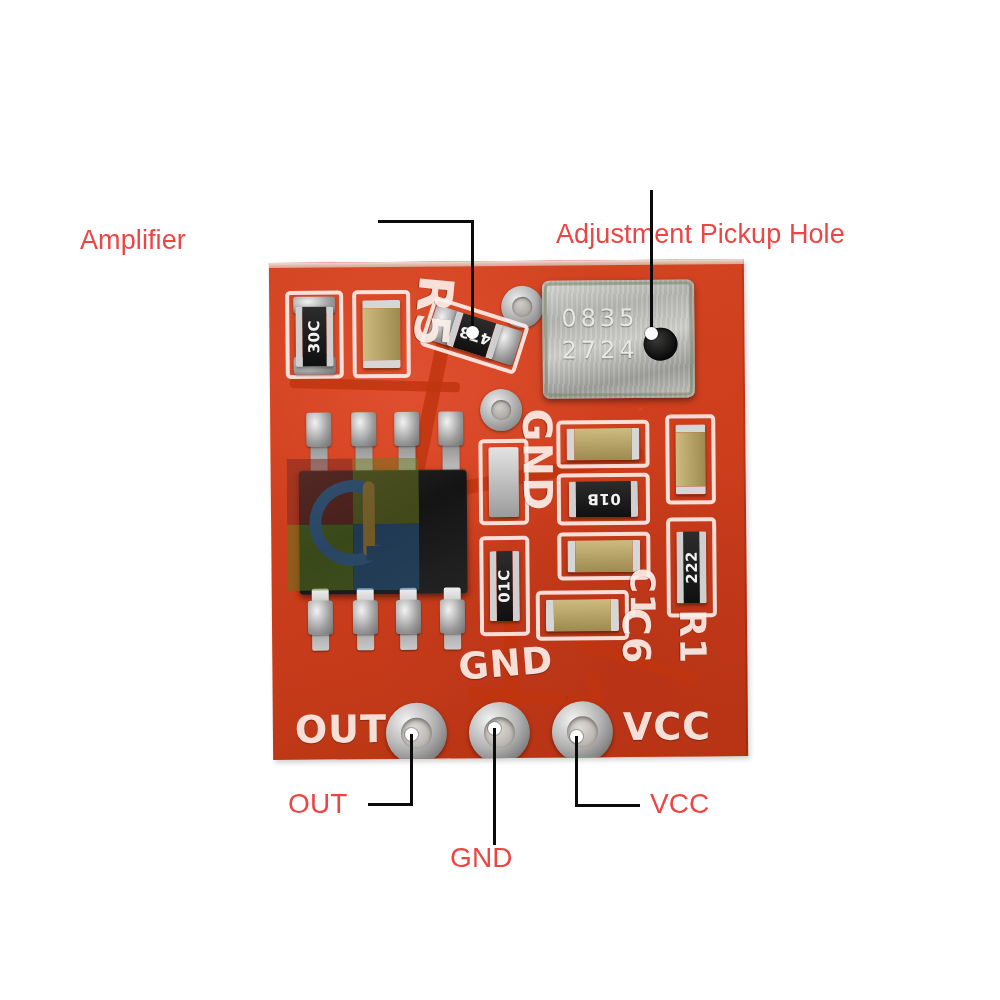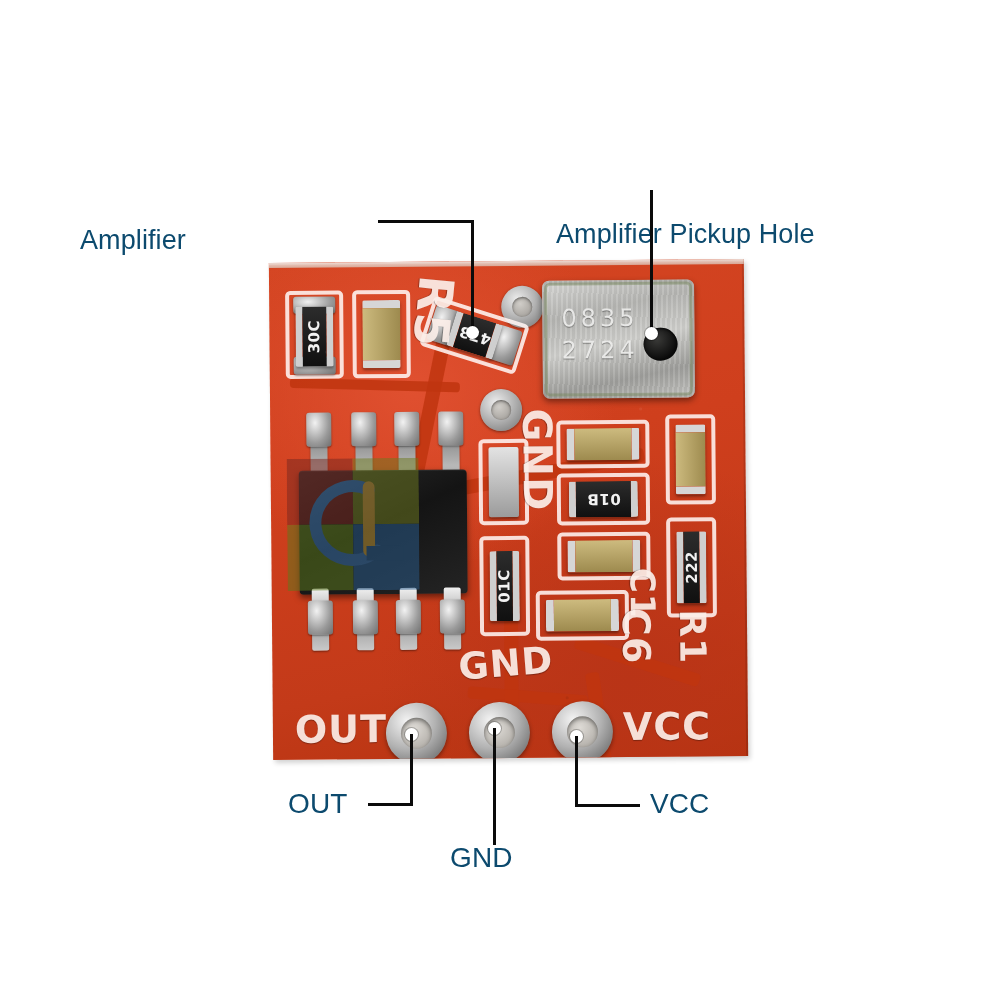--- a/index.html
+++ b/index.html
@@ -9,21 +9,21 @@
     background:#ffffff;
     font-family:"Liberation Sans", sans-serif;
     overflow:hidden;
     position:relative;
   }
   #stage{position:absolute;left:0;top:0;width:1000px;height:1000px;}
 
   
   .callout{
     position:absolute;
-    color:#0c4a6e;
+    color:#ef4444;
     font-size:27px;
     line-height:33px;
     white-space:pre;
     letter-spacing:.1px;
   }
   .callout.big{font-size:27px;}
   .callout.pin{font-size:28px;}
 
   
   .lead{position:absolute;background:#0b0b0b;}
@@ -347,21 +347,21 @@
   </div>
 
   <div class="callout big" style="left:80px;top:158px;">
     <div>Amplifier</div>
   </div>
   <div class="lead h" style="left:378px;top:220px;width:96px;"></div>
   <div class="lead v" style="left:471px;top:220px;height:112px;"></div>
   <div class="dot" style="left:466px;top:326px;"></div>
 
   <div class="callout big" style="left:556px;top:152px;">
-    <div>Amplifier Pickup Hole</div>
+    <div>Adjustment Pickup Hole</div>
   </div>
   <div class="lead v" style="left:650px;top:190px;height:143px;"></div>
   <div class="dot" style="left:645px;top:327px;"></div>
 
   <div class="dot" style="left:405px;top:728px;"></div>
   <div class="lead v" style="left:410px;top:734px;height:72px;"></div>
   <div class="lead h" style="left:368px;top:803px;width:45px;"></div>
   <div class="callout pin" style="left:288px;top:787px;">OUT</div>
 
   <div class="dot" style="left:488px;top:722px;"></div>

